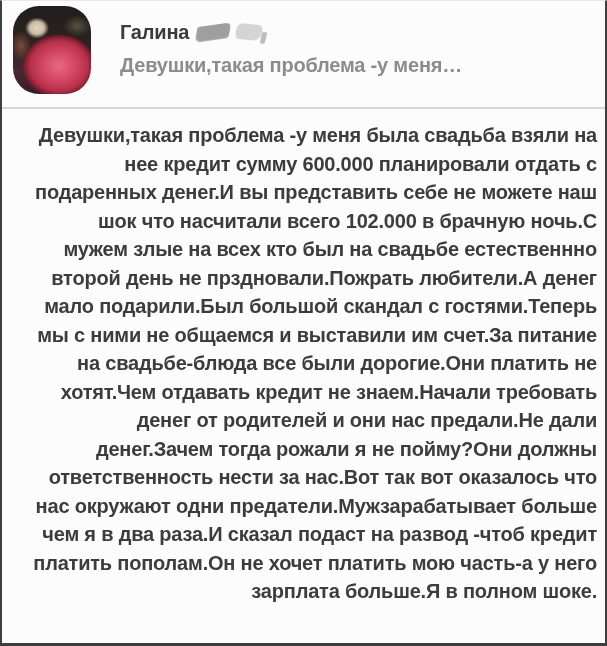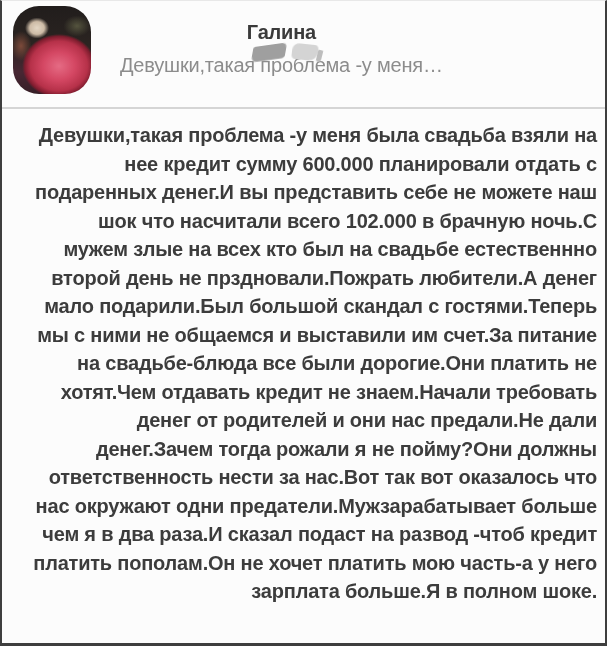--- a/index.html
+++ b/index.html
@@ -35,21 +35,21 @@
       radial-gradient(46px 40px at 46px 60px, #e56b84 0%, #d44763 35%, #b63149 62%, rgba(140,28,48,0.85) 74%, rgba(90,20,35,0) 80%),
       radial-gradient(14px 12px at 57px 44px, #ef8ba0 0%, rgba(239,139,160,0) 70%),
       radial-gradient(12px 10px at 32px 52px, #e87e95 0%, rgba(232,126,149,0) 70%),
       radial-gradient(12px 11px at 50px 74px, #c23c55 0%, rgba(194,60,85,0) 75%),
       radial-gradient(16px 14px at 24px 22px, #e3d6c4 0%, #cdbba6 45%, rgba(205,187,166,0) 75%),
       radial-gradient(18px 14px at 64px 20px, #55543e 0%, rgba(85,84,62,0) 75%),
       radial-gradient(14px 20px at 8px 40px, #7c4a3a 0%, rgba(124,74,58,0) 75%),
       linear-gradient(180deg, #211d1c 0%, #2b2421 45%, #472733 75%, #361e26 100%);
   }
   .header-text { position: absolute; left: 118px; top: 20px; }
-  .name-row { display: flex; align-items: center; height: 22px; flex-direction: column; }
+  .name-row { display: flex; align-items: center; height: 22px; }
   .author-name {
     font-size: 20px; font-weight: 700;
     color: #3a3a3a; letter-spacing: -0.2px;
     white-space: nowrap;
   }
   .redact { display: inline-flex; align-items: center; margin-left: 7px; position: relative; height: 20px; }
   .redact .blob-a {
     display: inline-block; width: 34px; height: 15px;
     background: #9f9f9f;
     border-radius: 2px 5px 3px 6px;
@@ -67,21 +67,21 @@
   .redact .blob-tail {
     position: absolute; right: -4px; bottom: -2px;
     width: 5px; height: 12px;
     background: #bdbdbd;
     border-radius: 1px 1px 4px 2px;
     transform: rotate(14deg);
     filter: blur(0.5px);
   }
   .subtitle {
     margin-top: 11px;
-    font-size: 20px; font-weight: 400;
+    font-size: 20px; font-weight: 700;
     color: #8c8c8c; letter-spacing: -0.2px;
     white-space: nowrap;
   }
   
   .divider {
     height: 2px; width: 100%;
     background: #d5d5d5;
   }
   
   .body-text {

